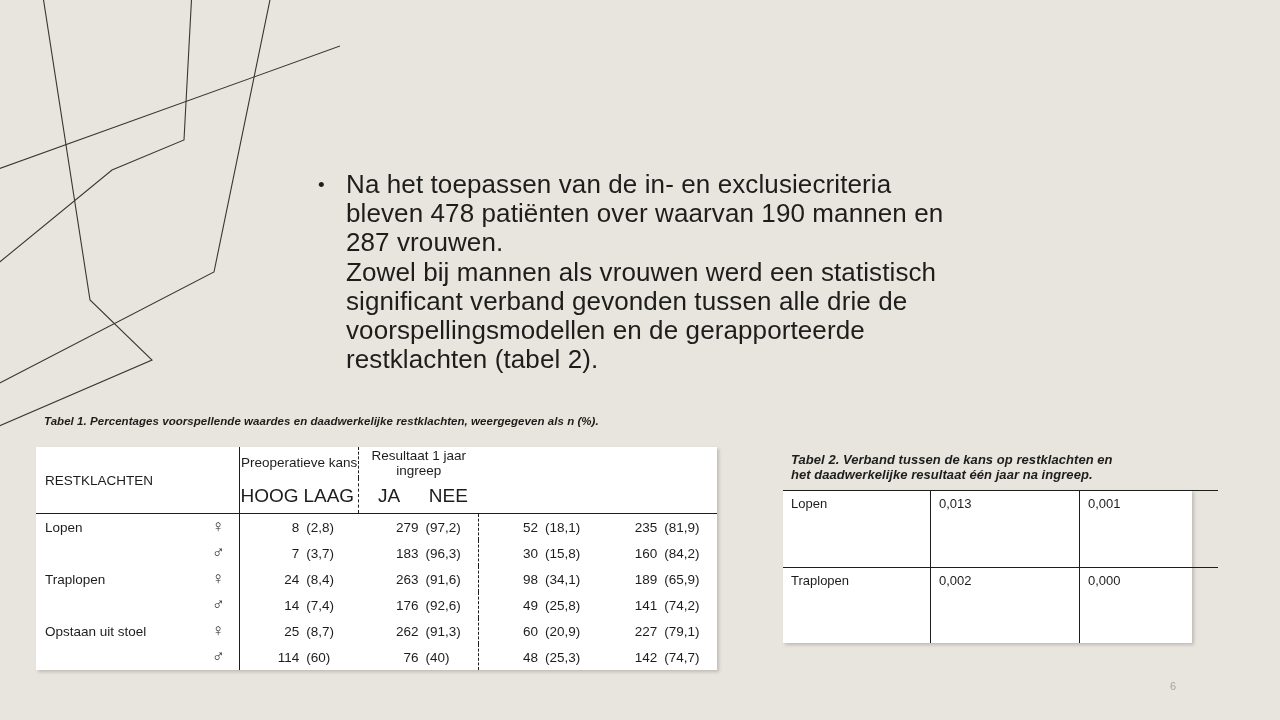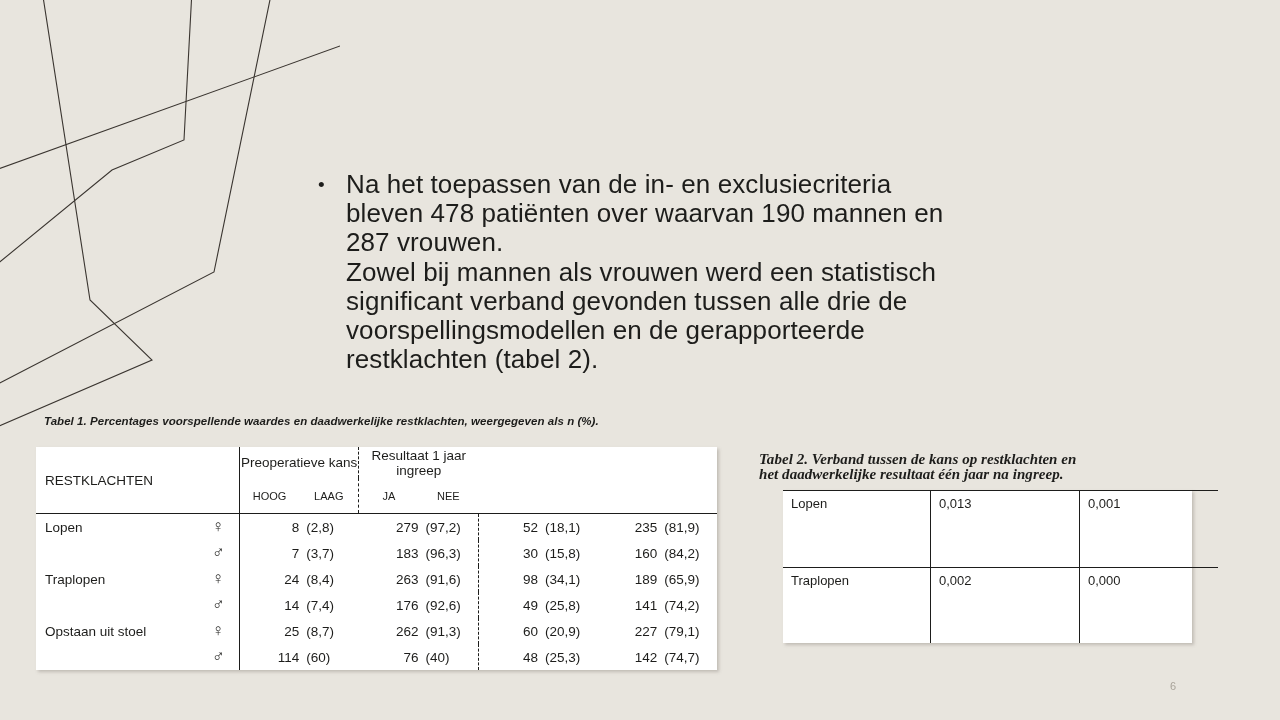--- a/index.html
+++ b/index.html
@@ -51,36 +51,36 @@
   #t1 td,#t1 th{padding:0;vertical-align:middle;font-weight:400;}
 
   .t1-label{width:152px;padding-left:9px !important;text-align:left;}
   .t1-sex{width:42px;text-align:center;font-size:17px;}
   .t1-n{width:44px;text-align:right;}
   .t1-p{width:66px;text-align:left;padding-left:7px !important;}
   .t1-n2{width:46px;text-align:right;padding-left:14px !important;margin-left:8px;}
   .t1-p2{width:66px;text-align:left;padding-left:7px !important;}
 
   .grp-head{text-align:center;font-size:13.5px;}
-  .sub-head{text-align:center;font-size:11px;}
+  .sub-head{text-align:center;font-size:19px;}
 
   
   .rule-top{border-top:1.6px solid #1d1d1b;}
   .rule-mid{border-bottom:1.4px solid #1d1d1b;}
   #t1 .vsep{border-left:1.4px solid #1d1d1b;}
   #t1 .dsep{border-left:1.6px dashed #1d1d1b;}
   .hdr-r1 td{height:30px;}
   .hdr-r2 td{height:34px;}
   .drow td{height:25px;}
 
   
   #t2cap{
-    position:absolute;left:759px;top:452px;width:330px;
-    font-size:15px;font-style:italic;font-weight:600;color:#1d1d1b;
-    line-height:15px;letter-spacing:.05px;font-family:Liberation Serif, serif;
+    position:absolute;left:791px;top:452px;width:330px;
+    font-size:13px;font-style:italic;font-weight:600;color:#1d1d1b;
+    line-height:15px;letter-spacing:.05px;
   }
   #t2wrap{
     position:absolute;left:783px;top:490px;width:409px;height:153px;
     background:#ffffff;
     box-shadow:2px 2px 3px rgba(120,115,105,.35);
   }
   #t2{
     width:100%;height:100%;border-collapse:collapse;
     font-size:13px;color:#1d1d1b;table-layout:fixed;
   }

